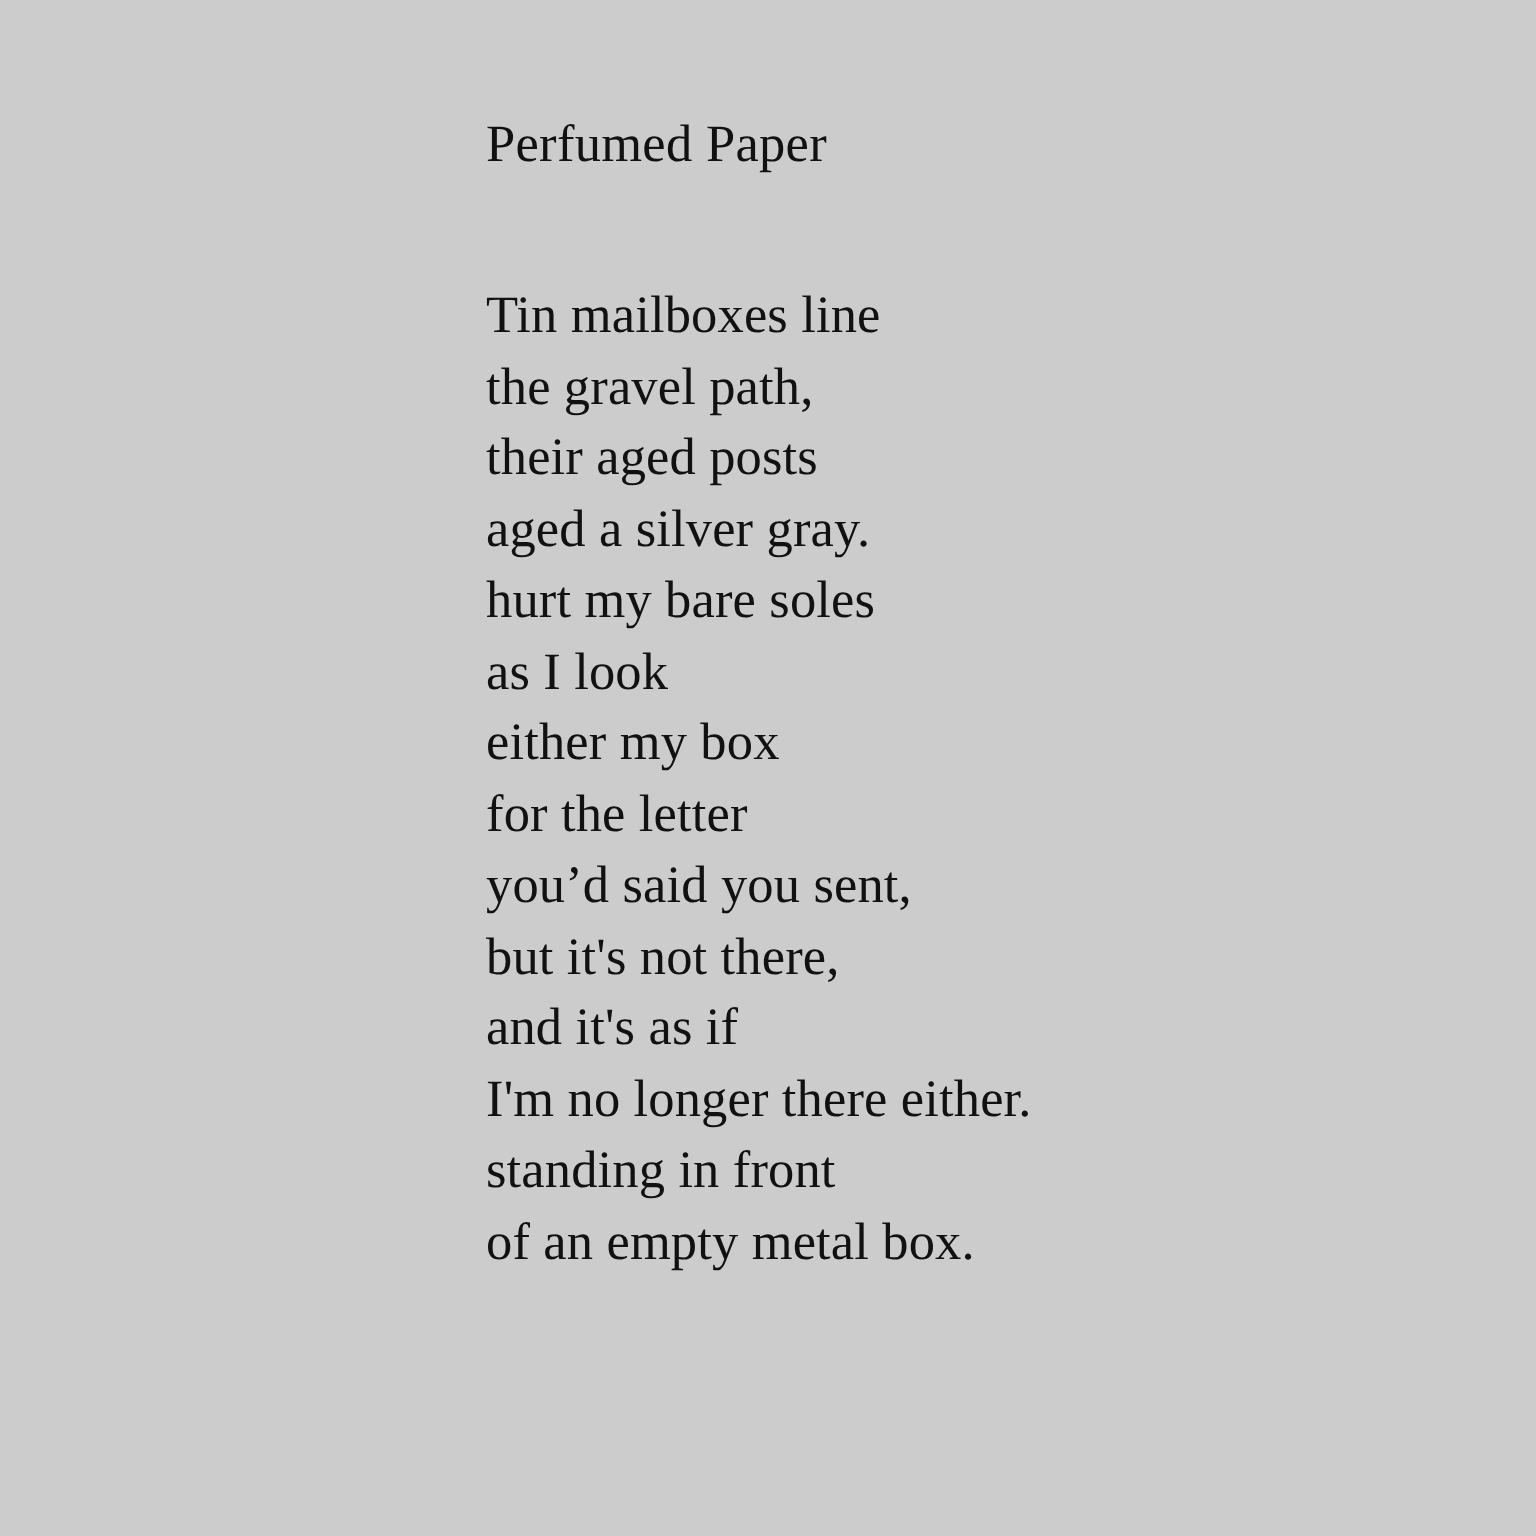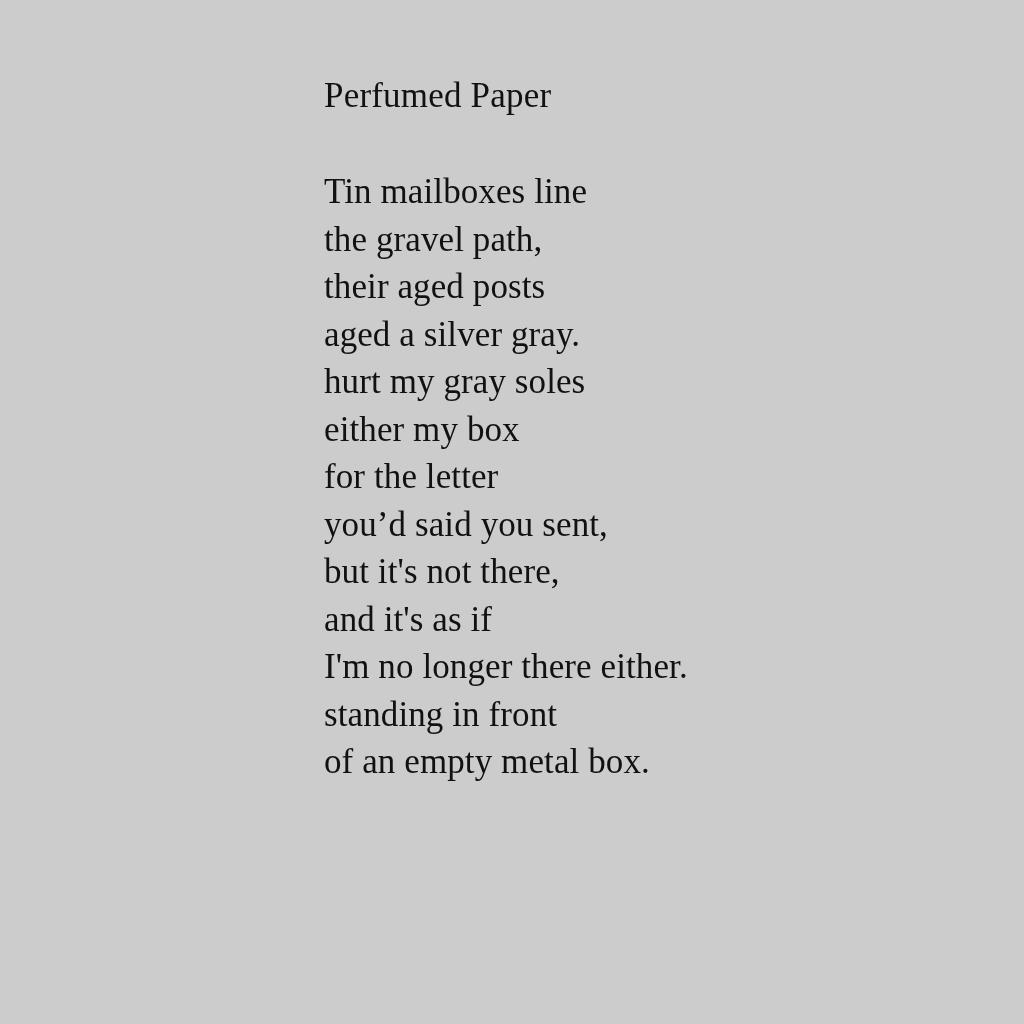--- a/index.html
+++ b/index.html
@@ -27,41 +27,42 @@
     width: 660px;
   }
   .poem-title {
     font-size: 35px;
     line-height: 48px;
     letter-spacing: 0.2px;
     margin: 0 0 0 0;
     font-weight: normal;
   }
   .poem-body {
-    margin-top: 48px;
+    margin-top: 66px;
   }
   .poem-line {
     font-size: 35px;
     line-height: 47.5px;
     white-space: pre;
     letter-spacing: 0.1px;
   }
 </style>
 </head>
 <body style="background: rgb(204, 204, 204); color: rgb(17, 17, 17);">
 
 <div class="page">
   <div class="poem">
     <div class="poem-title">Perfumed Paper</div>
     <div class="poem-body">
       <div class="poem-line">Tin mailboxes line</div>
       <div class="poem-line">the gravel path,</div>
       <div class="poem-line">their aged posts</div>
       <div class="poem-line">aged a silver gray.</div>
-      <div class="poem-line">hurt my gray soles</div>
+      <div class="poem-line">hurt my bare soles</div>
+      <div class="poem-line">as I look</div>
       <div class="poem-line">either my box</div>
       <div class="poem-line">for the letter</div>
       <div class="poem-line">you’d said you sent,</div>
       <div class="poem-line">but it's not there,</div>
       <div class="poem-line">and it's as if</div>
       <div class="poem-line">I'm no longer there either.</div>
       <div class="poem-line">standing in front</div>
       <div class="poem-line">of an empty metal box.</div>
     </div>
   </div>

